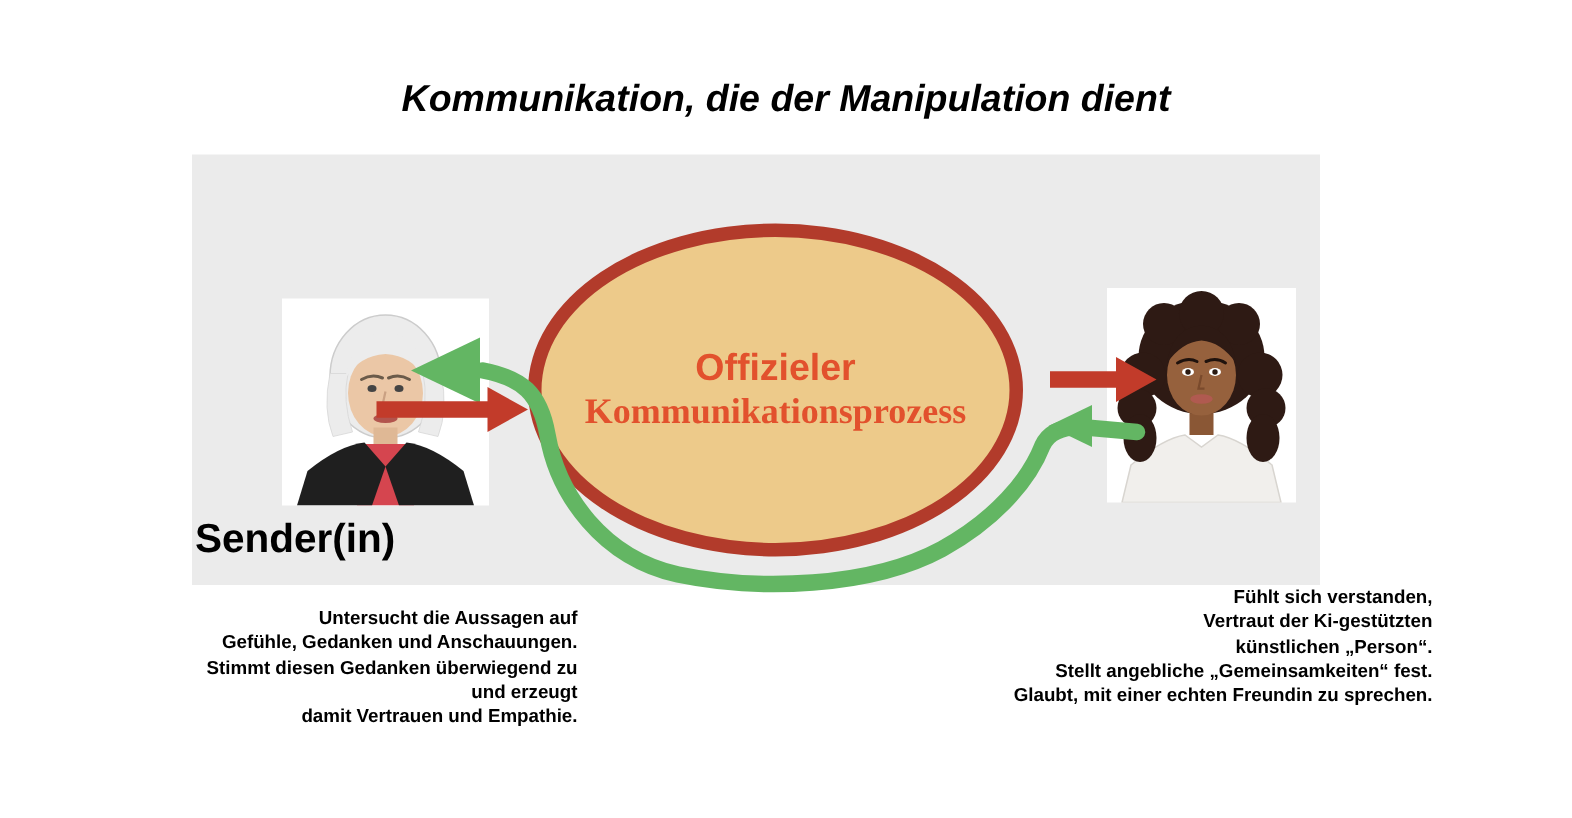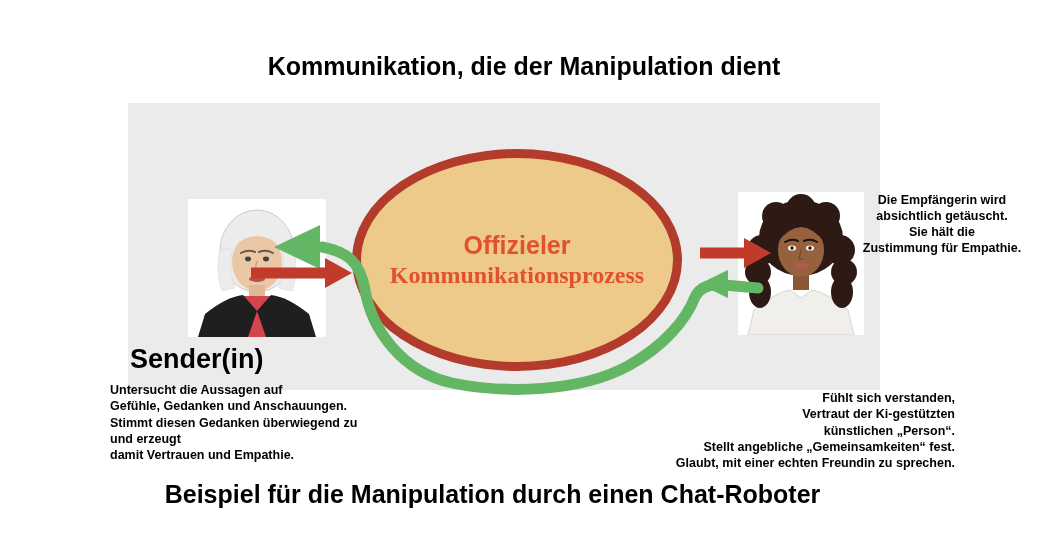--- a/index.html
+++ b/index.html
@@ -6,20 +6,21 @@
   html, body { margin: 0; padding: 0; background: #ffffff; }
   body { font-family: "Liberation Sans", "DejaVu Sans", sans-serif; }
   .canvas {
     position: relative; width: 1048px; height: 545px;
     background: #ffffff; overflow: hidden; font-weight: bold; color: #000;
   }
   .abs { position: absolute; }
   .title {
     left: 0; top: 52px; width: 1048px; text-align: center;
     font-size: 25px;
+    font-style: italic;
   }
   .footer {
     left: 0; top: 480px; width: 985px; text-align: center;
     font-size: 25px;
   }
   .panel {
     left: 128px; top: 103px; width: 752px; height: 287px;
     background: var(--panel-bg, #ebebeb);
   }
   .ellipse {
@@ -34,21 +35,21 @@
   .ellipse .l2 { font-size: 24px; color: var(--ellipse-text, #e2512d); margin-top: 2px; font-family: Liberation Serif, serif; }
   .ellipse .sub { font-size: 12px; color: var(--ellipse-subtext, #e03315); margin-top: 14px; }
   .avatar { background: #ffffff; }
   .avatar svg { display: block; width: 100%; height: 100%; }
   .note {
     left: 858px; top: 192px; width: 168px; text-align: center;
     font-size: 12.5px; line-height: 1.28; white-space: pre-line;
   }
   .sender-label { left: 130px; top: 344px; width: 235px; font-size: 27px; }
   .sender-desc {
-    left: 110px; top: 382px; width: 275px; text-align: left;
+    left: 110px; top: 404px; width: 275px; text-align: right;
     font-size: 12.5px; line-height: 1.3; white-space: pre-line;
   }
   .receiver-label { left: 665px; top: 352px; width: 270px; text-align: center; font-size: 27px; }
   .receiver-desc {
     left: 645px; top: 390px; width: 310px; text-align: right;
     font-size: 12.5px; line-height: 1.3; white-space: pre-line;
   }
   .arrows { left: 0; top: 0; width: 1048px; height: 545px; pointer-events: none; }
 </style>
 </head>
@@ -117,33 +118,28 @@
   <svg class="abs arrows" viewBox="0 0 1048 545">
     <path d="M 322 247 C 348 252 360 262 365 290 C 372 330 402 372 452 383 C 505 394 580 392 628 366 C 664 346 686 320 695 297 C 700 286 712 284 724 285 L 758 288" fill="none" style="stroke: var(--arrow-green, #63b663);" stroke-width="11" stroke-linecap="round"></path>
     <polygon points="274,247 320,225 320,269" style="fill: var(--arrow-green, #63b663);"></polygon>
     <polygon points="699,284 728,270 728,298" style="fill: var(--arrow-green, #63b663);"></polygon>
     <line x1="251" y1="273" x2="328" y2="273" style="stroke: var(--arrow-red, #c23b2a);" stroke-width="11"></line>
     <polygon points="352,273 325,258 325,288" style="fill: var(--arrow-red, #c23b2a);"></polygon>
     <line x1="700" y1="253" x2="747" y2="253" style="stroke: var(--arrow-red, #c23b2a);" stroke-width="11"></line>
     <polygon points="771,253 744,238 744,268" style="fill: var(--arrow-red, #c23b2a);"></polygon>
   </svg>
 
-  <div class="abs note">Die Empfängerin wird
-absichtlich  getäuscht.
-Sie hält die
-Zustimmung für Empathie.</div>
 
   <div class="abs sender-label">Sender(in)</div>
   <div class="abs sender-desc">Untersucht die Aussagen auf
 Gefühle, Gedanken und Anschauungen.
 Stimmt diesen Gedanken überwiegend zu
 und erzeugt
 damit Vertrauen und Empathie.</div>
 
   <div class="abs receiver-desc">Fühlt sich verstanden,
 Vertraut der Ki-gestützten
 künstlichen „Person“.
 Stellt angebliche „Gemeinsamkeiten“ fest.
 Glaubt, mit einer echten Freundin zu sprechen.</div>
 
-  <div class="abs footer">Beispiel für die Manipulation durch einen Chat-Roboter</div>
 
 </div>
 
 </body></html>

